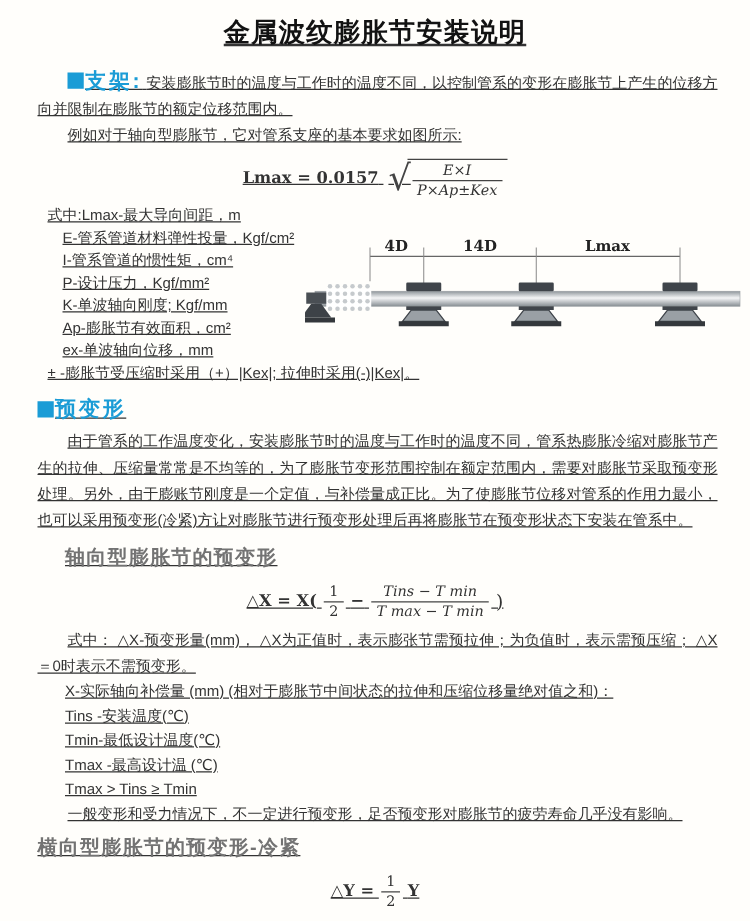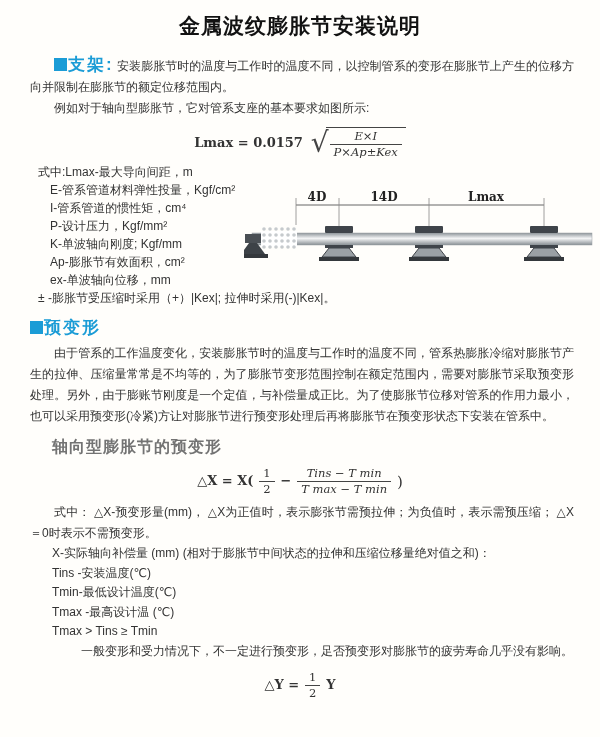--- a/index.html
+++ b/index.html
@@ -4,21 +4,21 @@
 <style>
   :root{ --accent:#1b9cd6; --ink:#333333; }
   *{ box-sizing:border-box; }
   html,body{ margin:0; padding:0; }
   body{
     width:600px; height:737px; overflow:hidden;
     background:#fffefb;
     font-family:"Liberation Sans","DejaVu Sans",sans-serif;
     font-size:12px; color:var(--ink);
   }
-  .page{ width:600px; height:730px; position:relative; padding-top:10px; }
+  .page{ width:600px; height:730px; position:relative; padding-top:10px;text-decoration:underline; }
 
   .doc-title{ text-align:center; font-size:21px; font-weight:bold; color:#121212;
               margin:2px 0 14px 0; letter-spacing:1px; }
 
   .para{ margin:0 26px 0 30px; line-height:21px; text-align:justify; }
   .para.ind{ text-indent:24px; }
 
   .sq{ display:inline-block; width:13px; height:13px; background:var(--accent);
        margin-right:1px; vertical-align:-1px; }
   .sec-label{ color:var(--accent); font-size:17px; font-weight:bold; letter-spacing:2px; }
@@ -49,21 +49,21 @@
   
   .defs-wrap{ position:relative; margin:4px 0 0 38px; }
   .def-line{ line-height:18px; white-space:nowrap; }
   .def-line.ind2{ margin-left:12px; }
   .pm-line{ margin-left:38px; line-height:19px; }
   .svc-line{ margin-left:38px; line-height:19px; text-indent:16px; }
 
   .diagram{ position:absolute; top:26px; right:4px; width:352px; height:100px; }
 
   .ax-line{ margin-left:52px; line-height:19.5px; }
-  .ax-note{ margin-left:30px; text-indent:24px; line-height:19.5px;text-align:center; }
+  .ax-note{ margin-left:30px; text-indent:24px; line-height:19.5px; }
 </style>
 </head>
 <body>
 
 <div class="page">
 
   <div class="doc-title">金属波纹膨胀节安装说明</div>
 
   <p class="para ind">
     <span class="sq"></span><span class="sec-label">支架:</span>
@@ -181,20 +181,21 @@
 
   <p class="para ind">式中： △X-预变形量(mm)， △X为正值时，表示膨张节需预拉伸；为负值时，表示需预压缩； △X＝0时表示不需预变形。</p>
 
   <div class="ax-line">X-实际轴向补偿量 (mm) (相对于膨胀节中间状态的拉伸和压缩位移量绝对值之和)：</div>
   <div class="ax-line">Tins -安装温度(℃)</div>
   <div class="ax-line">Tmin-最低设计温度(℃)</div>
   <div class="ax-line">Tmax -最高设计温 (℃)</div>
   <div class="ax-line">Tmax &gt; Tins ≥ Tmin</div>
   <div class="ax-note">一般变形和受力情况下，不一定进行预变形，足否预变形对膨胀节的疲劳寿命几乎没有影响。</div>
 
+  <div class="sub-head lat">横向型膨胀节的预变形-冷紧</div>
 
   <div class="formula f3">
     <span class="f-b">△Y =</span>
     <span class="frac"><span class="num">1</span><span class="den">2</span></span>
     <span class="f-b">Y</span>
   </div>
 
 </div>
 
 </body></html>

